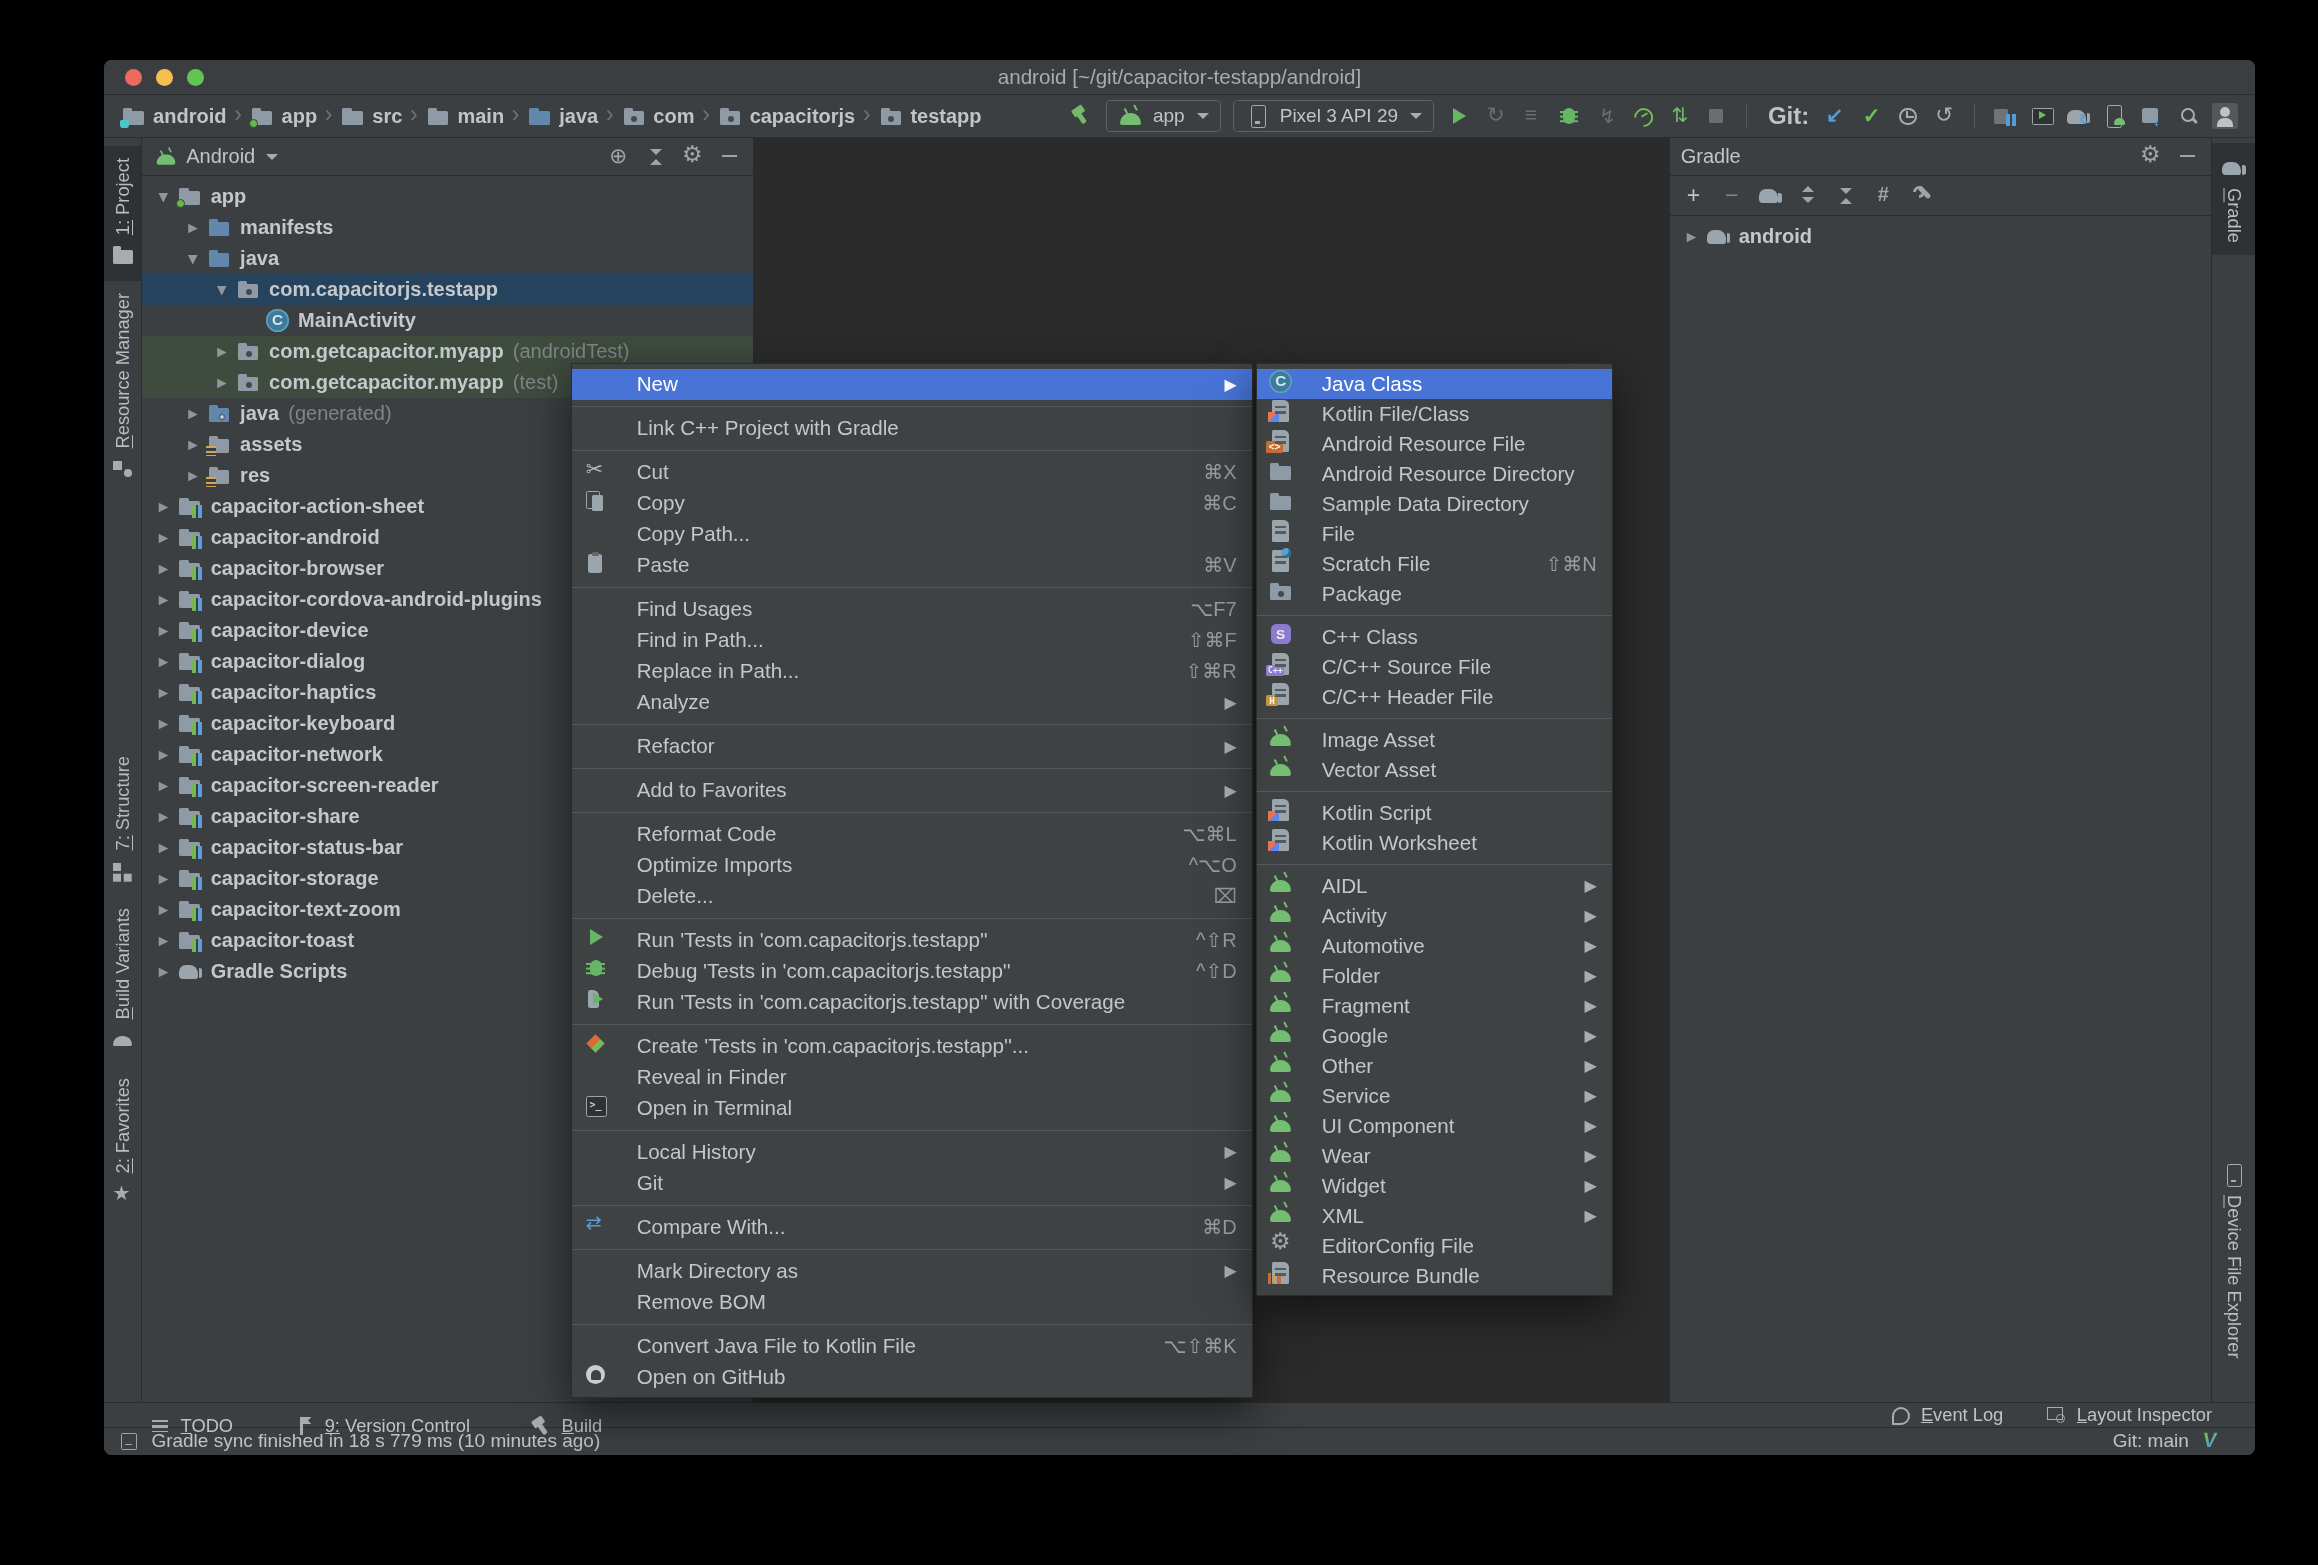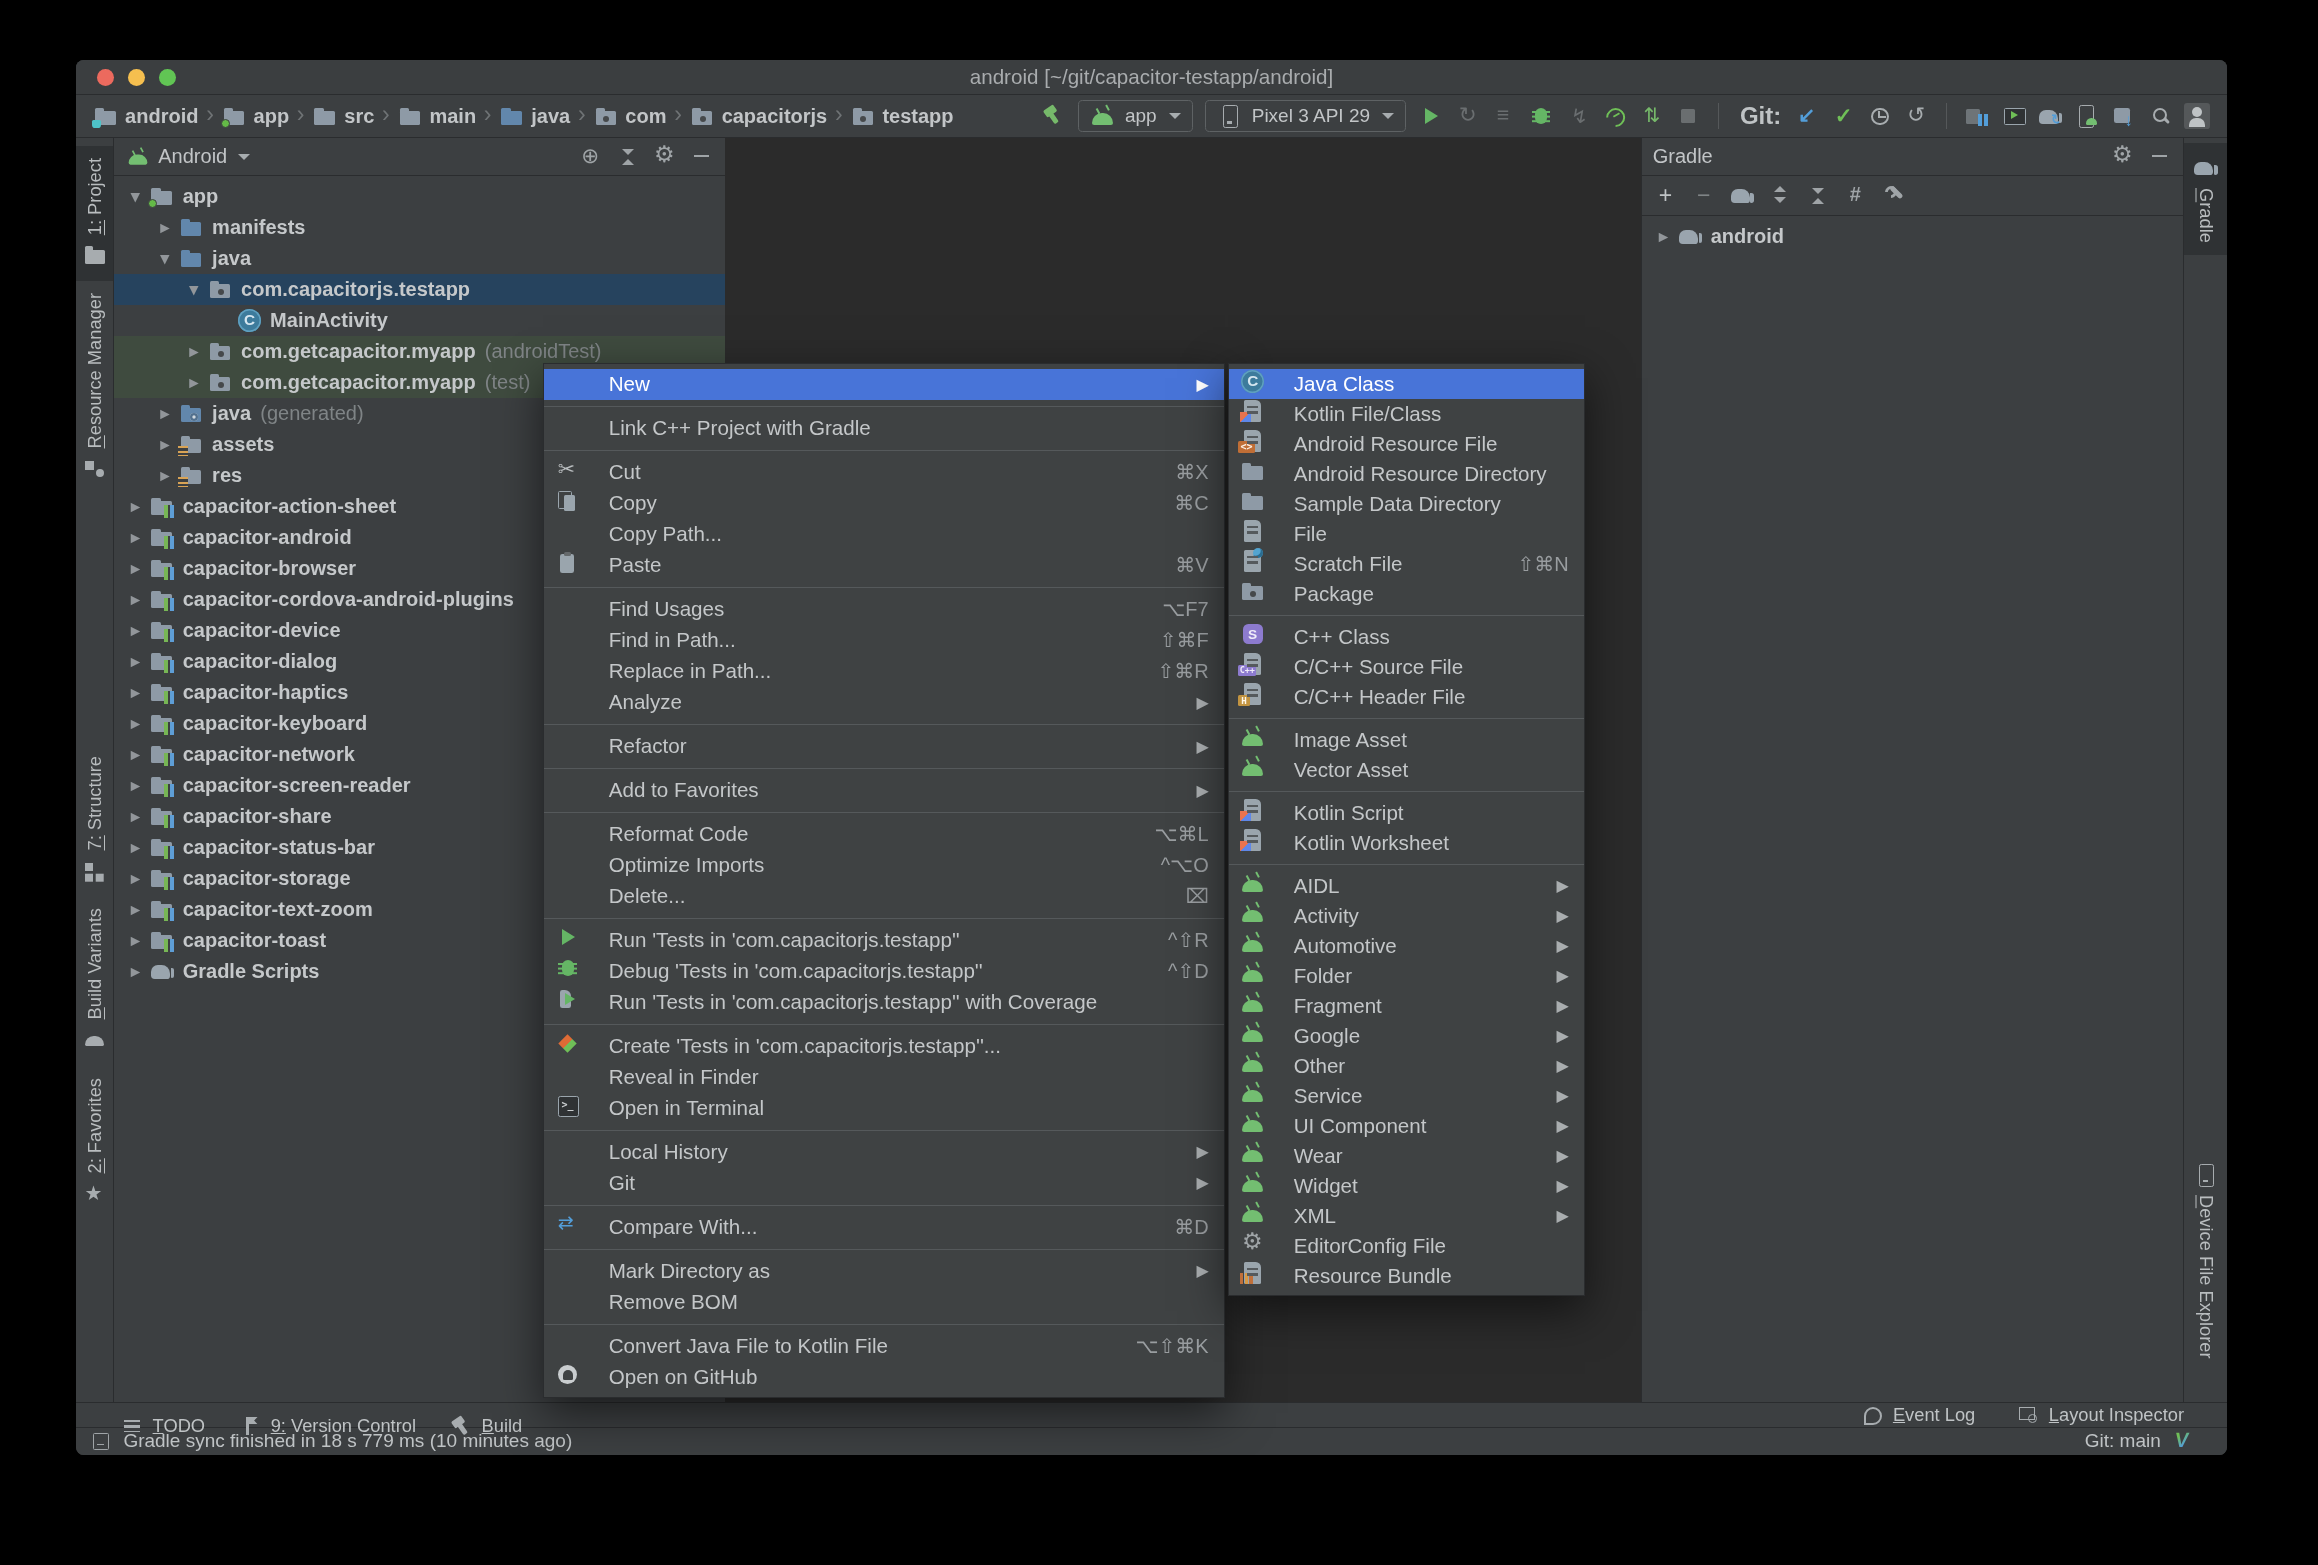--- a/index.html
+++ b/index.html
@@ -1,20 +1,20 @@
 <!DOCTYPE html>
 <html style="font-size:12.2px"><head>
 <meta charset="utf-8">
 <style>
   * { margin:0; padding:0; box-sizing:border-box; }
   html,body { background:#000; }
   body { font-family:"Liberation Sans", sans-serif; }
   .screen { position:relative; width:2319px; height:1566px; background:#000; overflow:hidden; }
 
-  .window { position:absolute; left:76px; top:60px; width:2151px; height:1395px;
+  .window { position:absolute; left:104px; top:60px; width:2151px; height:1395px;
             background:#3C3F41; border-radius:7.6px; overflow:hidden;
             box-shadow:0 23px 69px rgba(0,0,0,.8); }
 
   
   .titlebar { position:relative; height:35px; background:#3B3E40; border-bottom:0.8px solid #2A2C2E;
               display:flex; align-items:center; }
   .tl { width:17px; height:17px; border-radius:50%; margin-left:13.7px; display:inline-block; }
   .tl.red{ background:#EC6A5E; margin-left:21.4px;} .tl.yellow{ background:#F5BF4F;} .tl.green{ background:#61C554;}
   .title { position:absolute; left:0; right:0; text-align:center; color:#A9ACAE; font-size:20.6px; }
 
@@ -74,21 +74,21 @@
   .menu-item.selected { background:#4874D8; color:#FFF; }
   .mi-icon { width:35px; flex:none; }
   .mi-short { margin-left:auto; color:#999DA0; font-size:20px; padding-left:31px; }
   .mi-arrow { margin-left:auto; color:#A9ADAF; font-size:16px; }
   .menu-item.selected .mi-arrow { color:#FFF; }
   .menu-sep { height:0.8px; background:#55595B; margin:6.1px 0; }
 
   
   .bottombar { height:25px; background:#3C3F41; border-top:0.8px solid #2A2C2E;
                display:flex; align-items:center; padding:0 43px; color:#BFC3C5; font-size:18.3px; }
-  .bb-left { display:flex; gap:32px;margin-top:22px; }
+  .bb-left { display:flex; gap:58px;margin-top:22px; }
   .bb-right { margin-left:auto; display:flex; gap:40px; }
   .bb-item { display:flex; align-items:center; gap:7.6px; }
   .statusbar { height:27.5px; background:#3C3F41; border-top:0.8px solid #2A2C2E;
                display:flex; align-items:center; padding:0 31px 0 12.2px; color:#BFC3C5; font-size:19px; }
   .sb-left { display:flex; align-items:center; gap:9.2px; }
   .sb-right { margin-left:auto; display:flex; align-items:center; gap:9.2px; }
 
   
   .ic { position:relative; width:26px; height:26px; display:inline-block; flex:none; }
   .ic i { position:absolute; }

